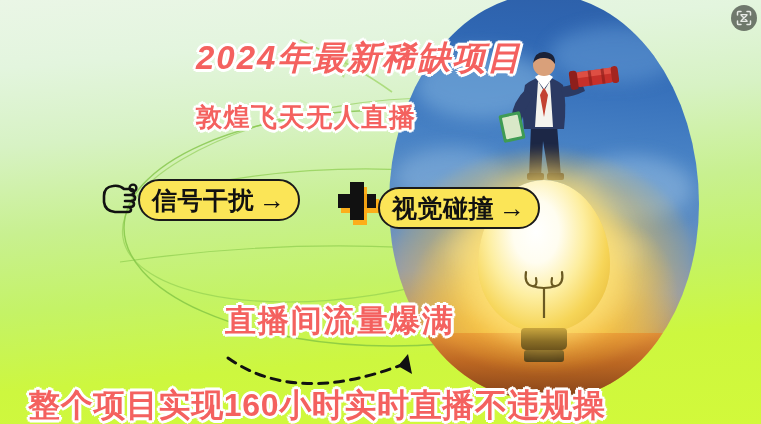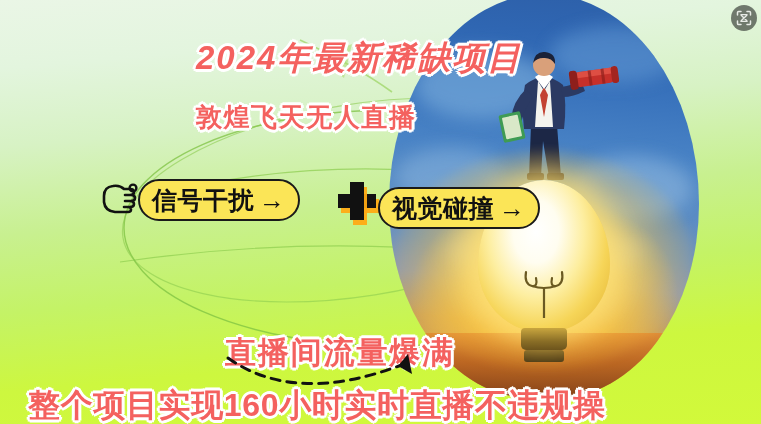--- a/index.html
+++ b/index.html
@@ -113,21 +113,21 @@
     letter-spacing:.06em;
     white-space:nowrap;
     text-shadow:
       -2px 0 #fff, 2px 0 #fff, 0 -2px #fff, 0 2px #fff,
       -2px -2px #fff, 2px -2px #fff, -2px 2px #fff, 2px 2px #fff,
       -3px 0 #fff, 3px 0 #fff, 0 -3px #fff, 0 3px #fff;
   }
   .title-1 { left:196px; top:36px;  font-size:33px;font-style:italic; }
   .title-2 { left:196px; top:100px; font-size:26px; }
   .line-3  { left:247px; top:246px; font-size:31px; }
-  .line-4  { left:225px; top:332px; font-size:31px; }
+  .line-4  { left:225px; top:300px; font-size:31px; }
   .line-5  { left:28px;  top:384px; font-size:32px; letter-spacing:.02em; }
 
   
   .hand-icon { position:absolute; left:100px; top:180px; width:40px; height:34px; }
 
   
   .pill {
     position:absolute;
     display:flex; align-items:center; justify-content:center;
     gap:2px;

